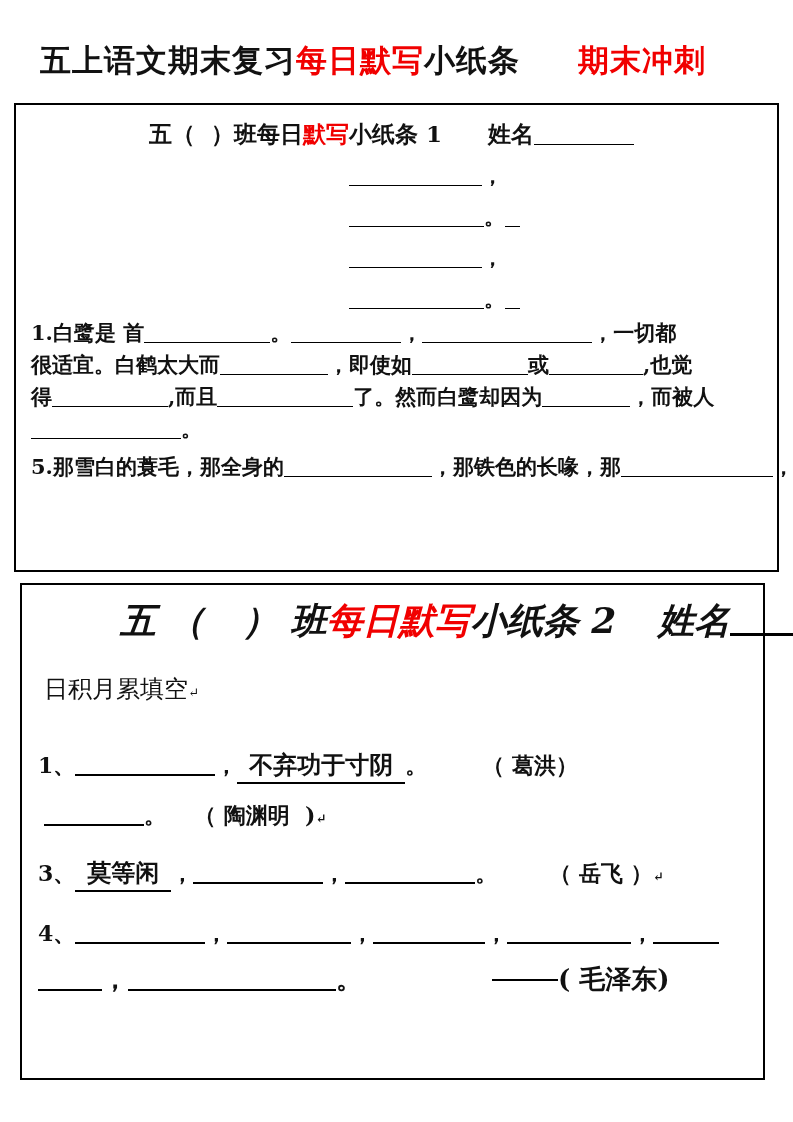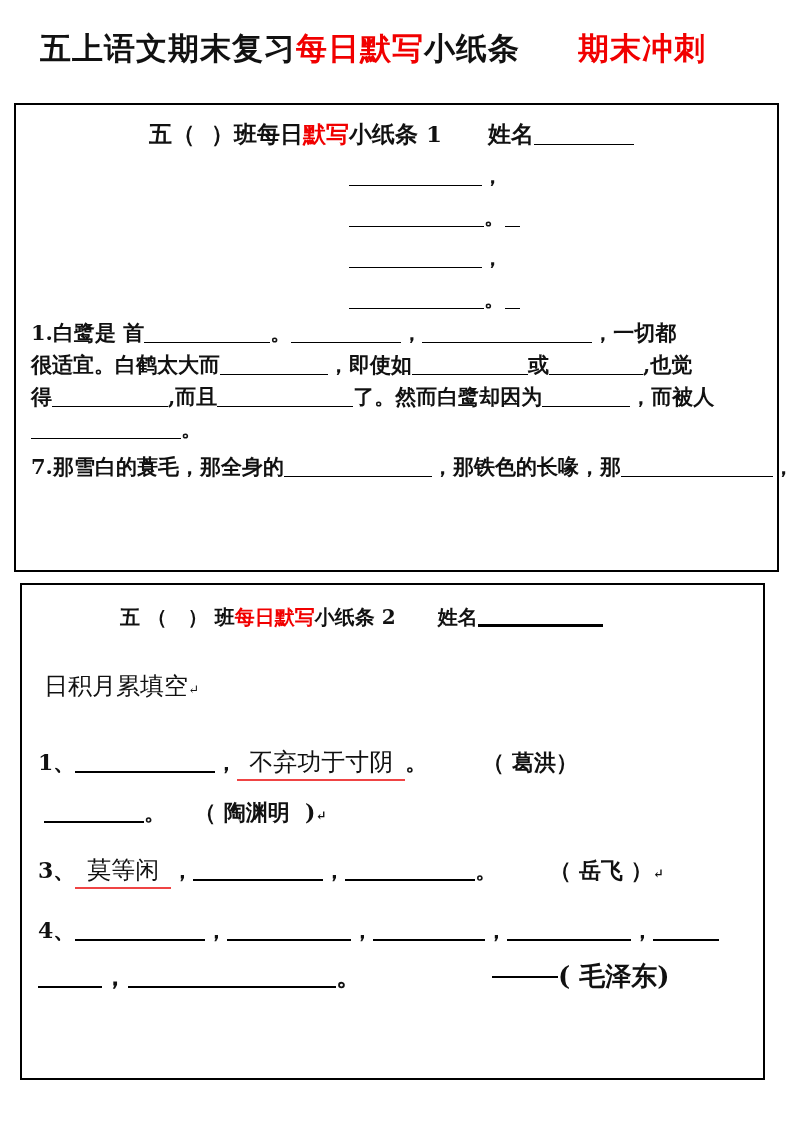--- a/index.html
+++ b/index.html
@@ -4,48 +4,48 @@
 <style>
   html,body{margin:0;padding:0;background:#ffffff;}
   body{
     width:793px;height:1122px;
     font-family:"DejaVu Serif","Liberation Serif",serif;
     color:#111;
   }
   .page{position:relative;width:793px;height:1122px;background:#fff;overflow:hidden;}
 
   .main-title{
-    position:absolute;left:40px;top:28px;
+    position:absolute;left:40px;top:40px;
     font-size:31px;font-weight:bold;letter-spacing:1px;white-space:nowrap;
   }
 
   .card{box-sizing:border-box;position:absolute;background:#fff;border:2px solid #000;}
   .card1{left:14px;top:103px;width:765px;height:469px;padding:0 15px;}
   .card2{left:20px;top:583px;width:745px;height:497px;padding:0 16px;}
 
   
   .rt{white-space:pre;}
   .rr{white-space:pre;color:#f10000;}
   .blank{display:inline-block;border-bottom:1.5px solid #000;height:1em;vertical-align:-3px;}
   .card2 .blank{border-bottom-width:2px;}
   .gap{display:inline-block;}
-  .ans{display:inline-block;border-bottom:2px solid #ef4444;font-weight:normal;padding:0 12px;white-space:pre;}
+  .ans{display:inline-block;border-bottom:2px solid #000000;font-weight:bold;padding:0 12px;white-space:pre;}
   .dash{display:inline-block;height:0;border-top:2.5px solid #000;vertical-align:7px;}
   .ret{font-size:13px;vertical-align:0px;}
 
   
   .c1-header{margin:14px 0 0 118px;font-size:23px;font-weight:bold;line-height:30px;white-space:nowrap;}
   .c1-poem{margin:16px 0 0 292px;font-size:23px;font-weight:bold;line-height:30px;white-space:nowrap;}
   .c1-blankline{margin:13px 0 0 318px;font-size:21px;font-weight:bold;height:28px;line-height:28px;white-space:nowrap;}
   .c1-para{margin:4px 0 0 0;font-size:21px;font-weight:bold;line-height:32px;}
   .c1-para .pline{white-space:nowrap;}
   .c1-p2{margin-top:6px;}
 
   
-  .c2-header{margin:12px 0 0 82px;font-size:20px;font-weight:bold;line-height:40px;white-space:nowrap;}
+  .c2-header{margin:12px 0 0 82px;font-size:36px;font-weight:bold;line-height:40px;white-space:nowrap;font-style:italic;}
   .c2-section{margin:34px 0 0 6px;font-size:24px;font-weight:normal;line-height:30px;}
   .c2-line{font-size:22px;font-weight:bold;line-height:34px;white-space:nowrap;}
   .c2-line .ans{font-size:24px;}
   .c2-i1{margin-top:40px;}
   .c2-i2a{margin-top:28px;}
   .c2-i2b{margin-top:14px;margin-left:6px;}
   .c2-i3{margin-top:20px;}
   .c2-i4a{margin-top:22px;}
   .c2-i4b{margin-top:12px;}
   .c2-mao{font-size:26px;}
@@ -63,21 +63,21 @@
     <div class="c1-blankline"><span class="blank" style="width: 135px;"></span><span class="rt">。</span><span class="blank" style="width: 15px;"></span></div>
     <div class="c1-blankline"><span class="blank" style="width: 133px;"></span><span class="rt">，</span></div>
     <div class="c1-blankline"><span class="blank" style="width: 135px;"></span><span class="rt">。</span><span class="blank" style="width: 15px;"></span></div>
     <div class="c1-para">
       <div class="pline"><span class="rt">1.白鹭是 首</span><span class="blank" style="width: 126px;"></span><span class="rt">。</span><span class="blank" style="width: 110px;"></span><span class="rt">，</span><span class="blank" style="width: 170px;"></span><span class="rt">，一切都</span></div>
       <div class="pline"><span class="rt">很适宜。白鹤太大而</span><span class="blank" style="width: 108px;"></span><span class="rt">，即使如</span><span class="blank" style="width: 116px;"></span><span class="rt">或</span><span class="blank" style="width: 94px;"></span><span class="rt">,也觉</span></div>
       <div class="pline"><span class="rt">得</span><span class="blank" style="width: 116px;"></span><span class="rt">,而且</span><span class="blank" style="width: 136px;"></span><span class="rt">了。然而白鹭却因为</span><span class="blank" style="width: 88px;"></span><span class="rt">，而被人</span></div>
       <div class="pline"><span class="blank" style="width: 150px;"></span><span class="rt">。</span></div>
     </div>
     <div class="c1-para c1-p2">
-      <div class="pline"><span class="rt">7.那雪白的蓑毛，那全身的</span><span class="blank" style="width: 148px;"></span><span class="rt">，那铁色的长喙，那</span><span class="blank" style="width: 152px;"></span><span class="rt">，</span></div>
+      <div class="pline"><span class="rt">5.那雪白的蓑毛，那全身的</span><span class="blank" style="width: 148px;"></span><span class="rt">，那铁色的长喙，那</span><span class="blank" style="width: 152px;"></span><span class="rt">，</span></div>
     </div>
   </div>
 
   <div class="card card2">
     <div class="c2-header"><span class="rt">五 （   ） 班</span><span class="rr">每日默写</span><span class="rt">小纸条 2</span><span class="gap" style="width: 42px;"></span><span class="rt">姓名</span><span class="blank" style="width: 125px; border-bottom-width: 3px;"></span></div>
     <div class="c2-section"><span class="rt">日积月累填空</span><span class="ret">↵</span></div>
     <div class="c2-line c2-i1"><span class="rt">1、</span><span class="blank" style="width: 140px;"></span><span class="rt">，</span><span class="ans">不弃功于寸阴</span><span class="rt">。</span><span class="gap" style="width: 55px;"></span><span class="rt">（ 葛洪）</span></div>
     <div class="c2-line c2-i2b"><span class="blank" style="width: 100px;"></span><span class="rt">。</span><span class="gap" style="width: 28px;"></span><span class="rt">（ 陶渊明  )</span><span class="ret">↵</span></div>
     <div class="c2-line c2-i3"><span class="rt">3、</span><span class="ans">莫等闲</span><span class="rt">，</span><span class="blank" style="width: 130px;"></span><span class="rt">，</span><span class="blank" style="width: 130px;"></span><span class="rt">。</span><span class="gap" style="width: 52px;"></span><span class="rt">（ 岳飞 ）</span><span class="ret">↵</span></div>
     <div class="c2-line c2-i4a"><span class="rt">4、</span><span class="blank" style="width: 130px;"></span><span class="rt">，</span><span class="blank" style="width: 124px;"></span><span class="rt">，</span><span class="blank" style="width: 112px;"></span><span class="rt">，</span><span class="blank" style="width: 124px;"></span><span class="rt">，</span><span class="blank" style="width: 66px;"></span></div>

